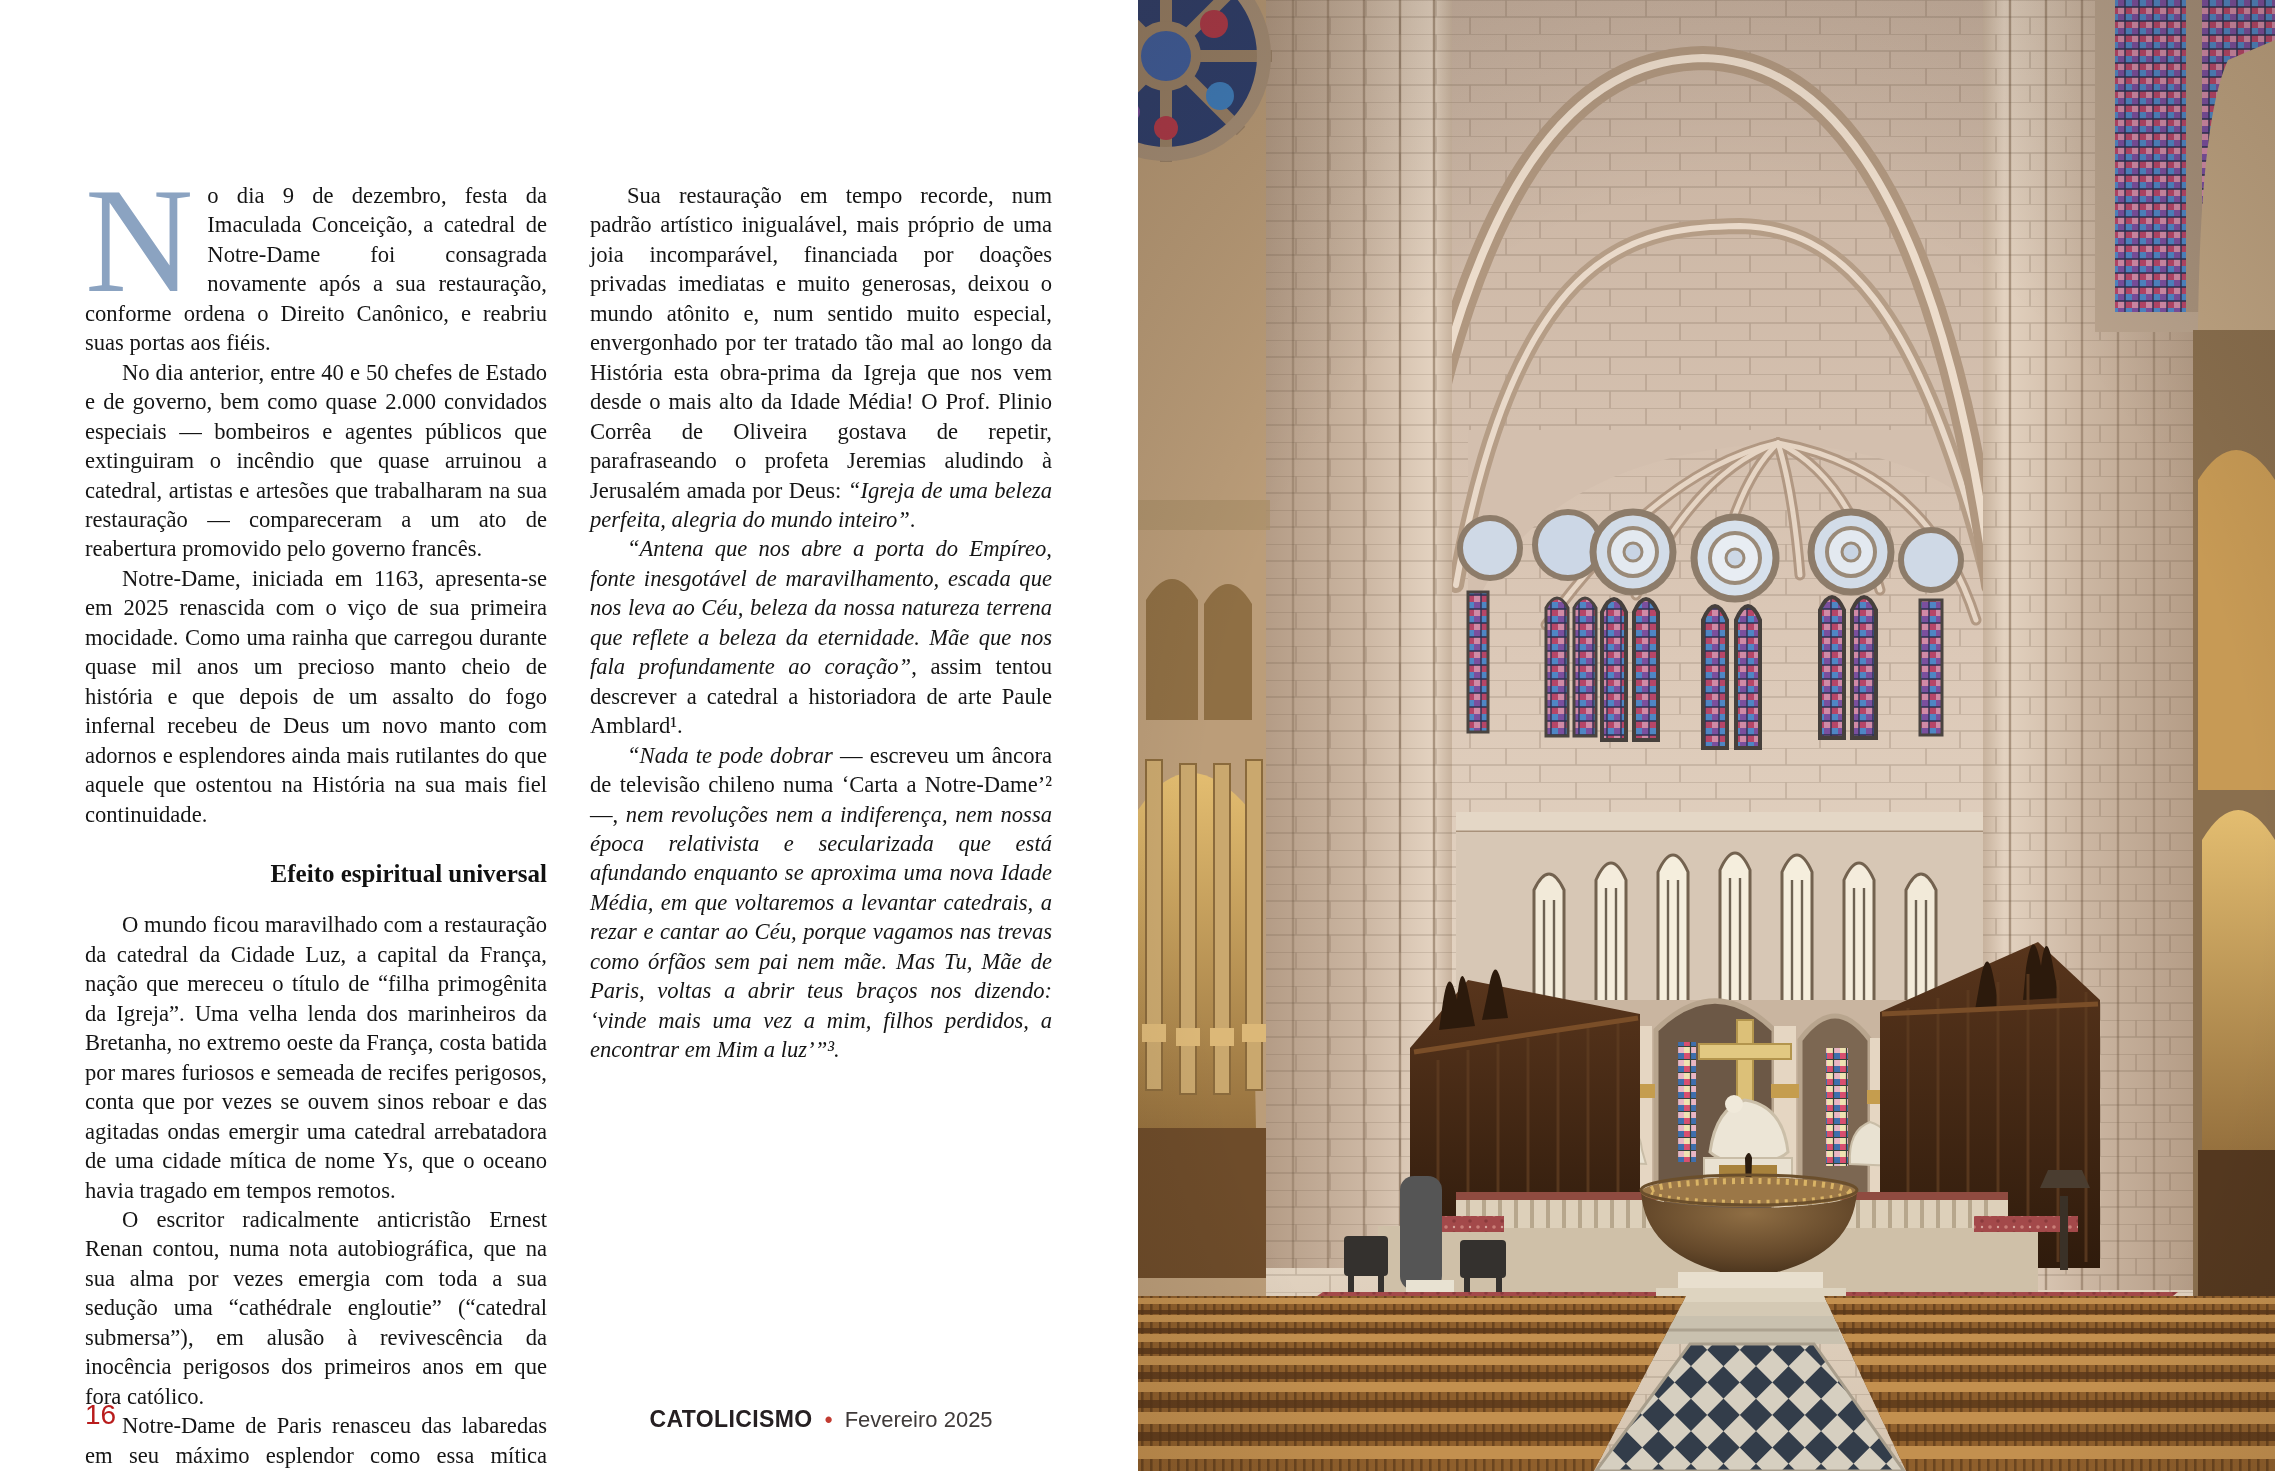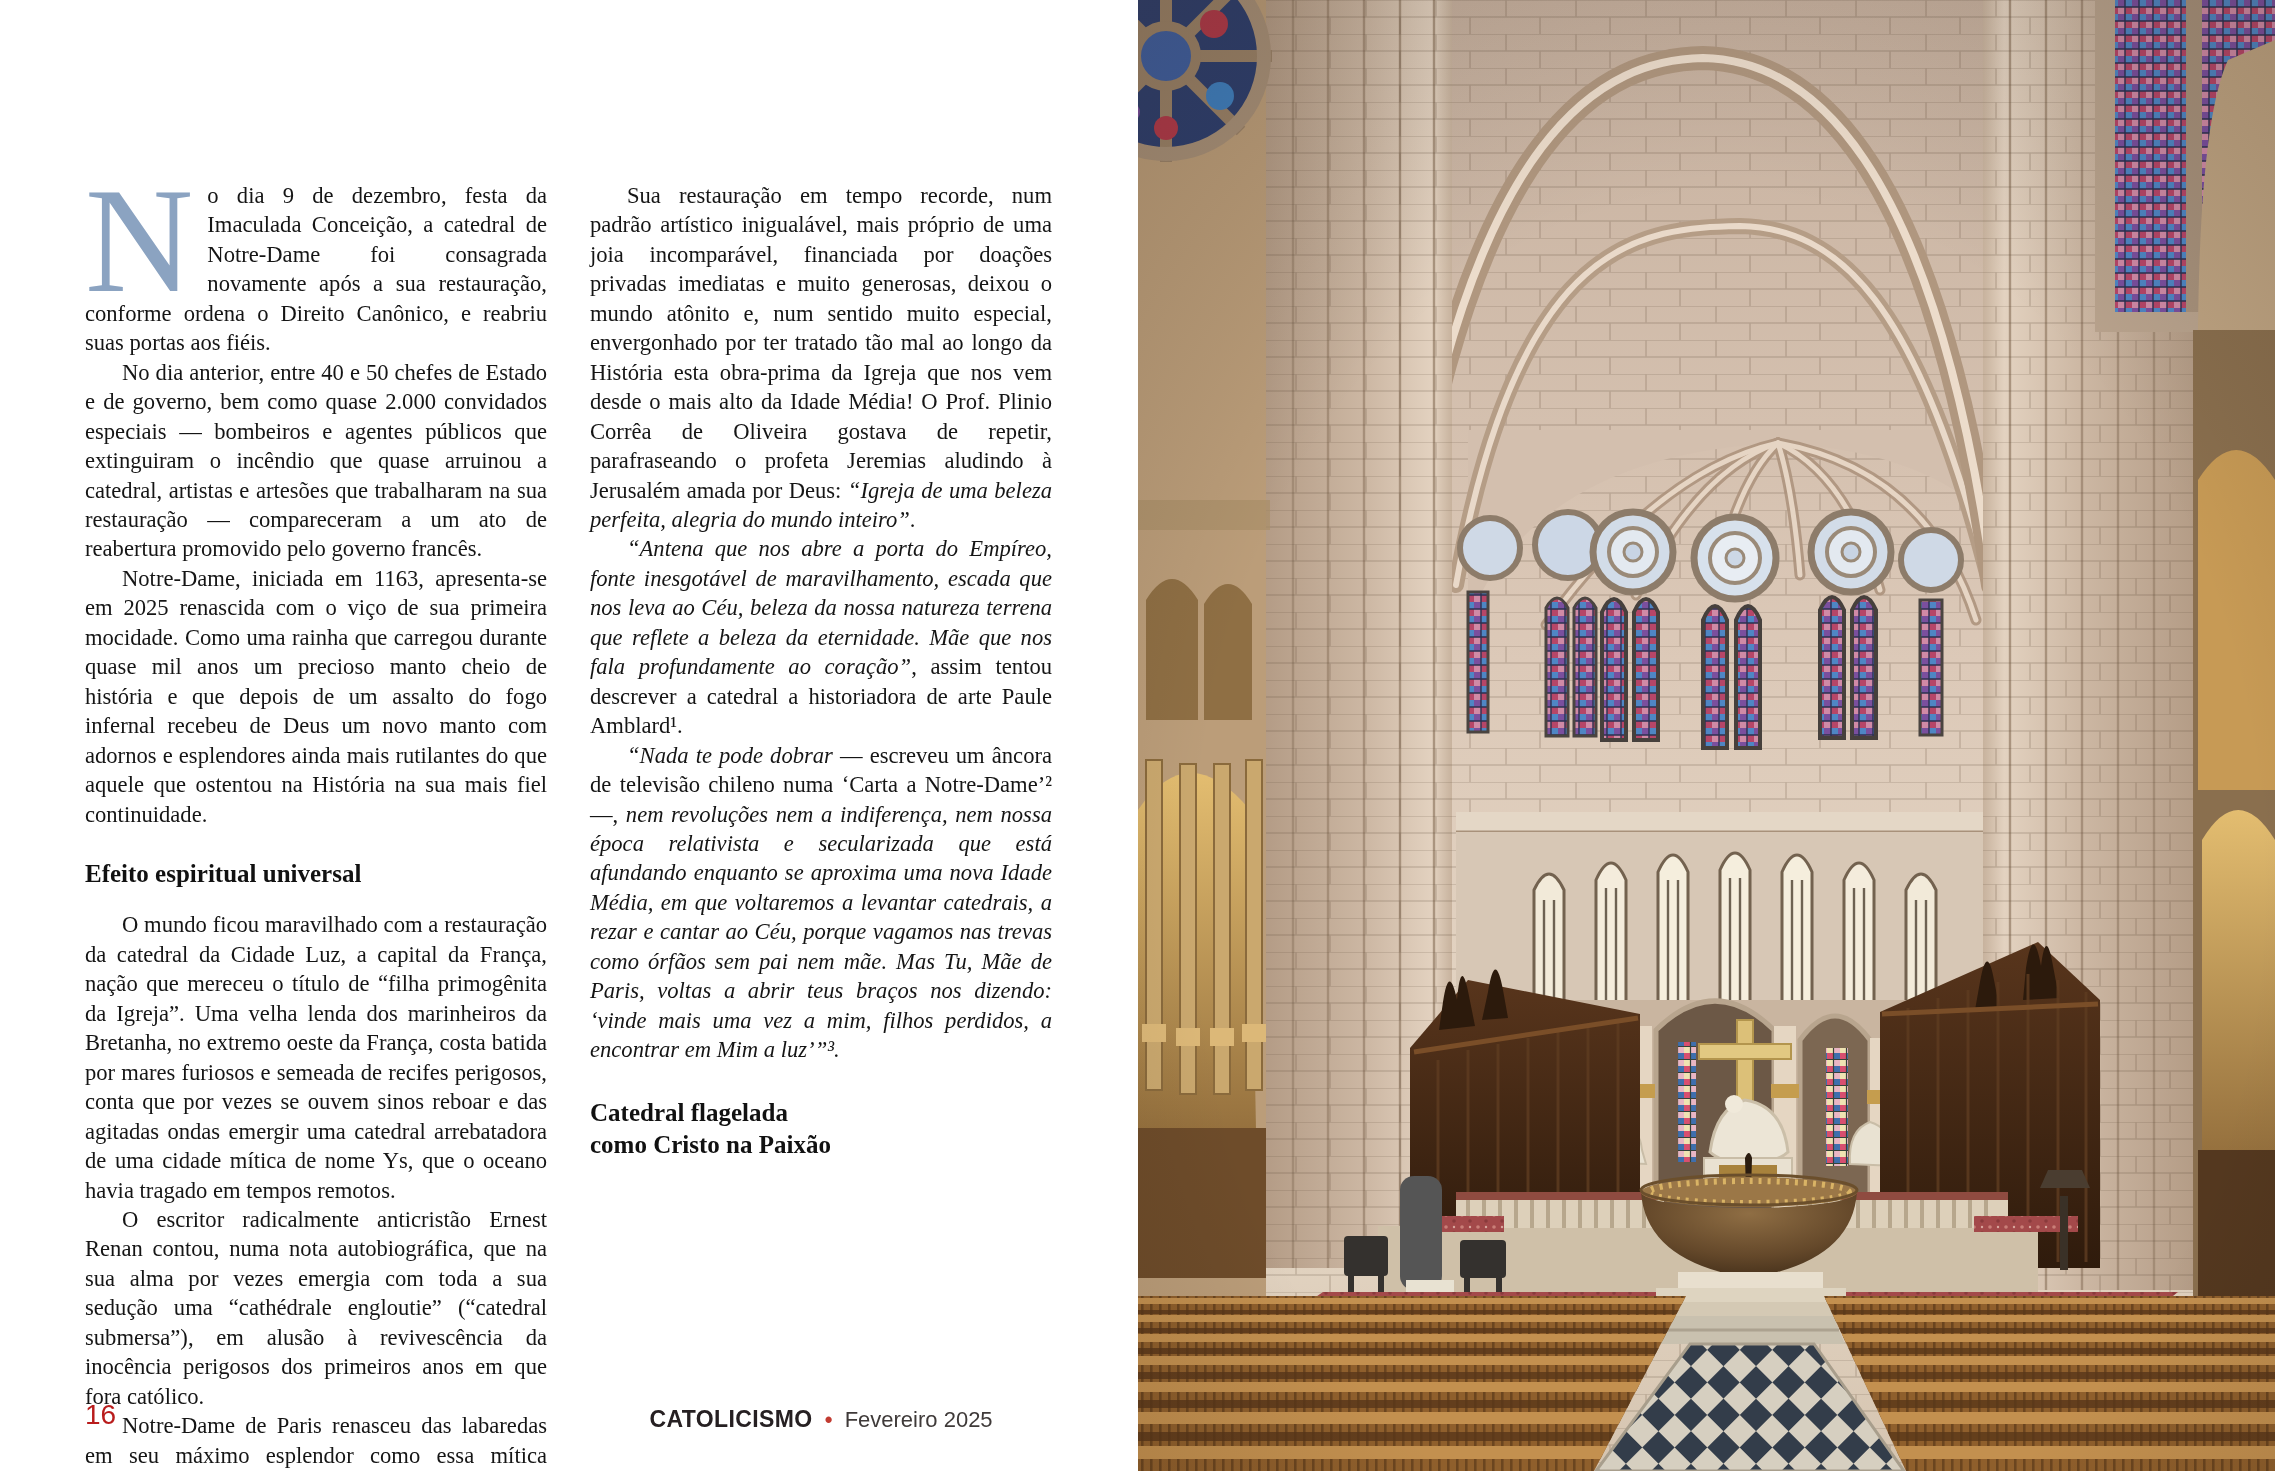--- a/index.html
+++ b/index.html
@@ -14,21 +14,21 @@
   }
   #col1{left:85px;}
   #col2{left:590px;}
   .col p{margin:0;padding:0;}
   p.ind{text-indent:37px;}
   p.first,p.cont{text-indent:0;}
   .dropcap{
     float:left;font-size:150px;line-height:.74;color:#8ba3c1;
     margin:4px 14px 0 0;font-family:"Liberation Serif",serif;
   }
-  h3{font-weight:bold;text-align:left;font-size:25px;color:#111;}
+  h3{font-weight:bold;text-align:right;font-size:25px;color:#111;}
   h3.h1c{margin:30px 0 22px;}
   h3.h2c{margin:32px 0 24px;line-height:1.28;}
   .it{font-style:italic;}
   
   .page-num{
     position:absolute;left:85px;top:1399px;
     font-family:"Liberation Sans",sans-serif;font-size:28px;font-weight:500;color:#b91c1c;
   }
   .footer-right{
     position:absolute;left:590px;width:462px;top:1406px;text-align:center;
@@ -51,21 +51,20 @@
     <p class="ind"><span>Notre-Dame, iniciada em 1163, apresenta-se em 2025 renascida com o viço de sua primeira mocidade. Como uma rainha que carregou durante quase mil anos um precioso manto cheio de história e que depois de um assalto do fogo infernal recebeu de Deus um novo manto com adornos e esplendores ainda mais rutilantes do que aquele que ostentou na História na sua mais fiel continuidade.</span></p>
     <h3 class="h1c">Efeito espiritual universal</h3>
     <p class="ind"><span>O mundo ficou maravilhado com a restauração da catedral da Cidade Luz, a capital da França, nação que mereceu o título de “filha primogênita da Igreja”. Uma velha lenda dos marinheiros da Bretanha, no extremo oeste da França, costa batida por mares furiosos e semeada de recifes perigosos, conta que por vezes se ouvem sinos reboar e das agitadas ondas emergir uma catedral arrebatadora de uma cidade mítica de nome Ys, que o oceano havia tragado em tempos remotos.</span></p>
     <p class="ind"><span>O escritor radicalmente anticristão Ernest Renan contou, numa nota autobiográfica, que na sua alma por vezes emergia com toda a sua sedução uma “cathédrale engloutie” (“catedral submersa”), em alusão à revivescência da inocência perigosos dos primeiros anos em que fora católico.</span></p>
     <p class="ind"><span>Notre-Dame de Paris renasceu das labaredas em seu máximo esplendor como essa mítica catedral de sonho, mas de um modo muito concreto. E, eis o que vem mais ao caso, esse seu ressurgir se deu no fundo de incontáveis almas, inclusive não cristãs, afundadas</span></p>
   </div>
 <div class="col" id="col2">
     <p class="ind"><span>Sua restauração em tempo recorde, num padrão artístico inigualável, mais próprio de uma joia incomparável, financiada por doações privadas imediatas e muito generosas, deixou o mundo atônito e, num sentido muito especial, envergonhado por ter tratado tão mal ao longo da História esta obra-prima da Igreja que nos vem desde o mais alto da Idade Média! O Prof. Plinio Corrêa de Oliveira gostava de repetir, parafraseando o profeta Jeremias aludindo à Jerusalém amada por Deus: </span><span class="it">“Igreja de uma beleza perfeita, alegria do mundo inteiro”</span><span>.</span></p>
     <p class="ind"><span class="it">“Antena que nos abre a porta do Empíreo, fonte inesgotável de maravilhamento, escada que nos leva ao Céu, beleza da nossa natureza terrena que reflete a beleza da eternidade. Mãe que nos fala profundamente ao coração”</span><span>, assim tentou descrever a catedral a historiadora de arte Paule Amblard¹.</span></p>
     <p class="ind"><span class="it">“Nada te pode dobrar</span><span> — escreveu um âncora de televisão chileno numa ‘Carta a Notre-Dame’² —, </span><span class="it">nem revoluções nem a indiferença, nem nossa época relativista e secularizada que está afundando enquanto se aproxima uma nova Idade Média, em que voltaremos a levantar catedrais, a rezar e cantar ao Céu, porque vagamos nas trevas como órfãos sem pai nem mãe. Mas Tu, Mãe de Paris, voltas a abrir teus braços nos dizendo: ‘vinde mais uma vez a mim, filhos perdidos, a encontrar em Mim a luz’”³.</span></p>
-    <h3 class="h2c">Catedral flagelada<br>como Cristo na Paixão</h3>
   </div>
 
 <div class="page-num">16</div>
 <div class="footer-right">
   <span class="brand">CATOLICISMO</span>
   <span class="dot">•</span>
   <span class="issue">Fevereiro 2025</span>
 </div>
 
 <div class="photo">

